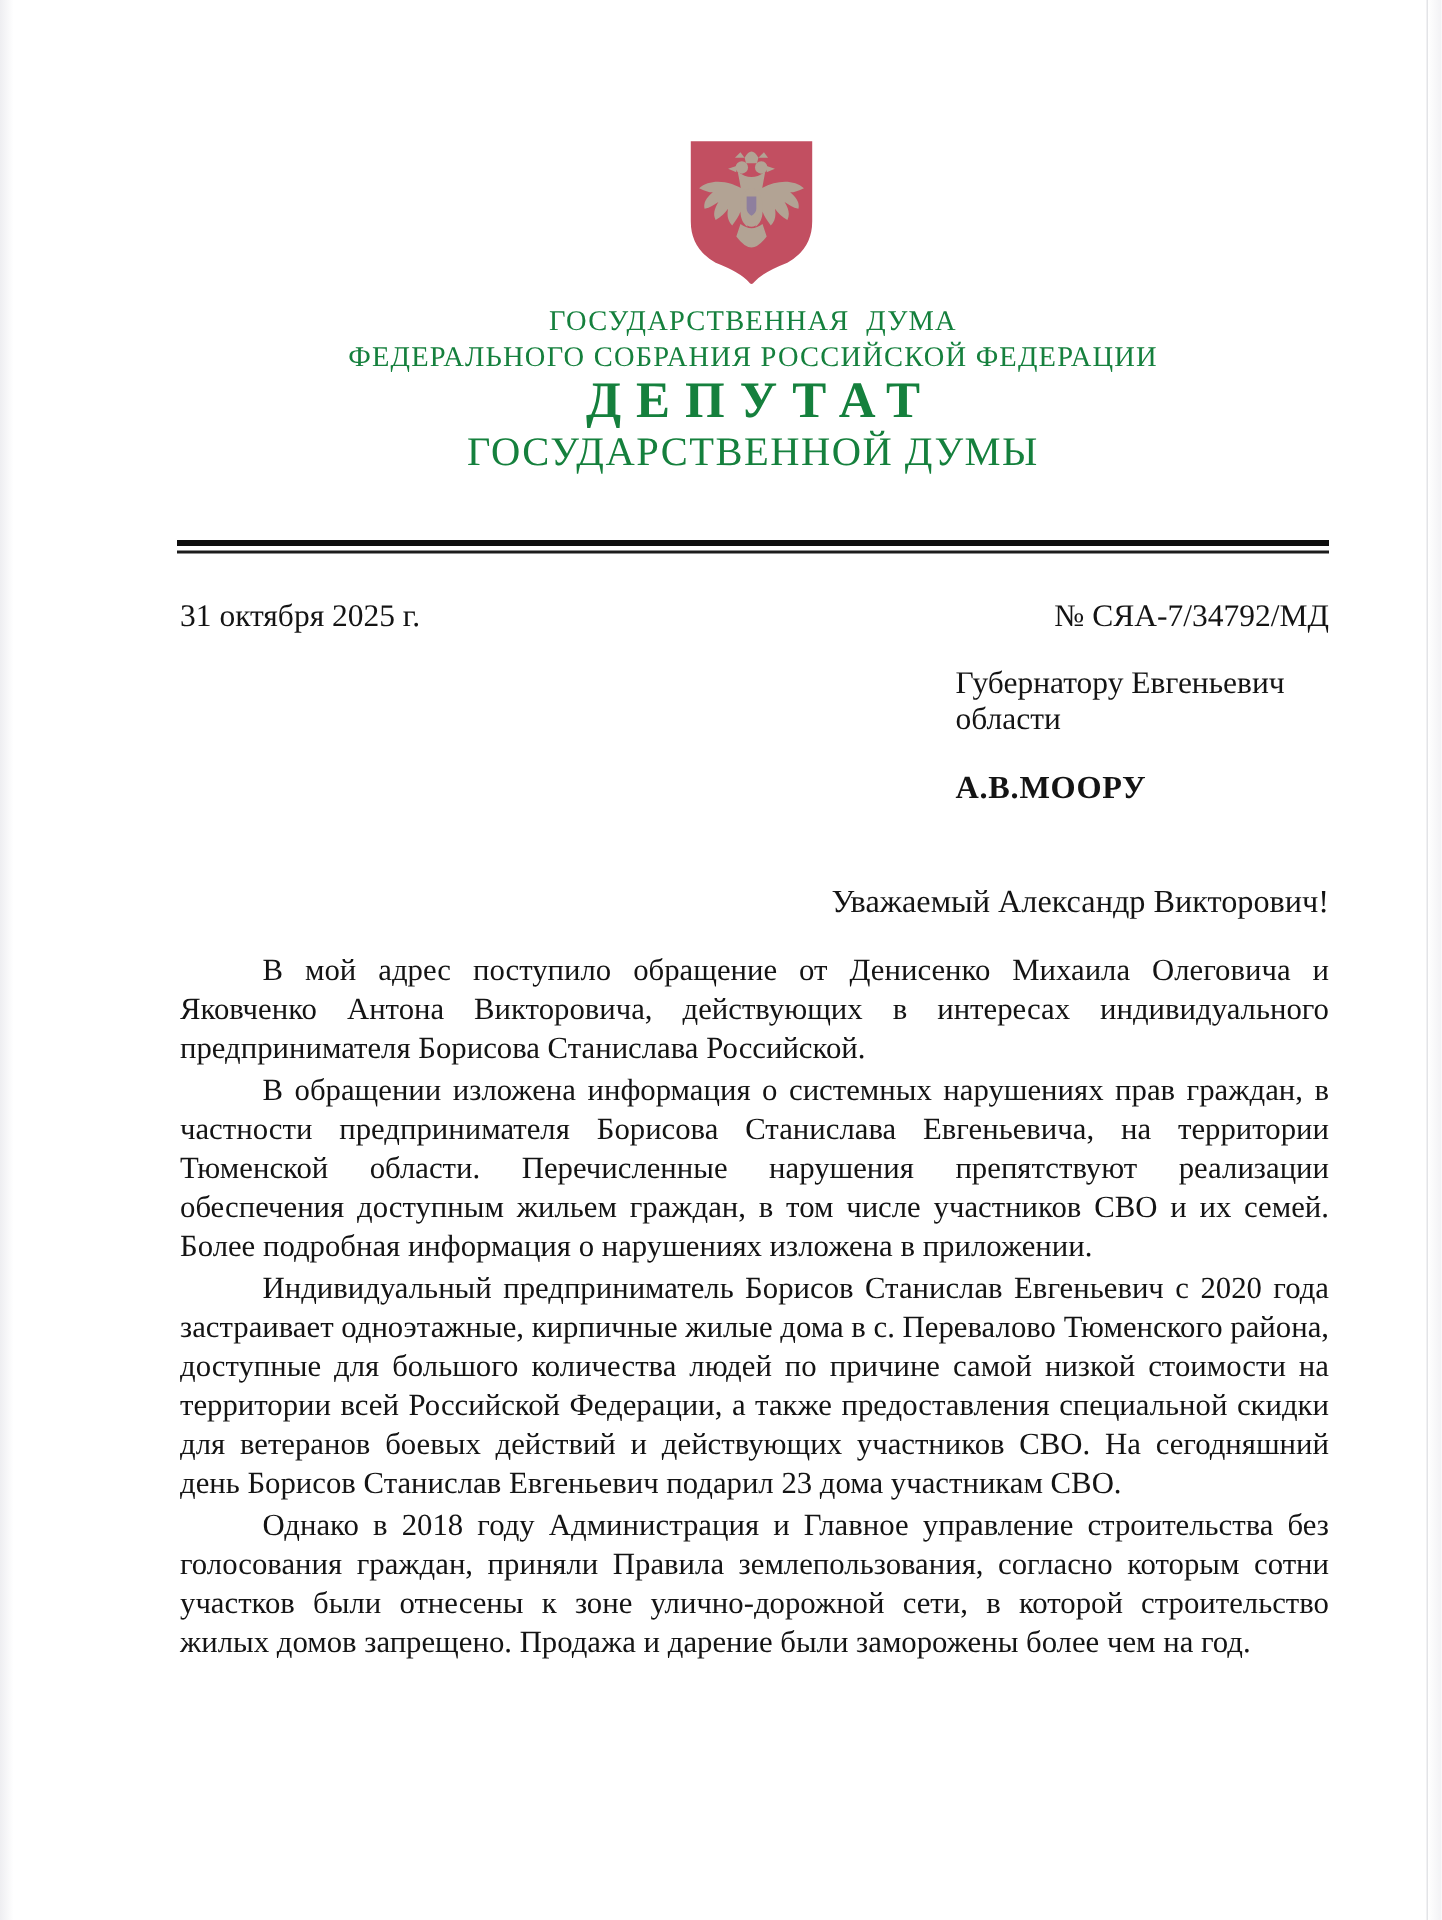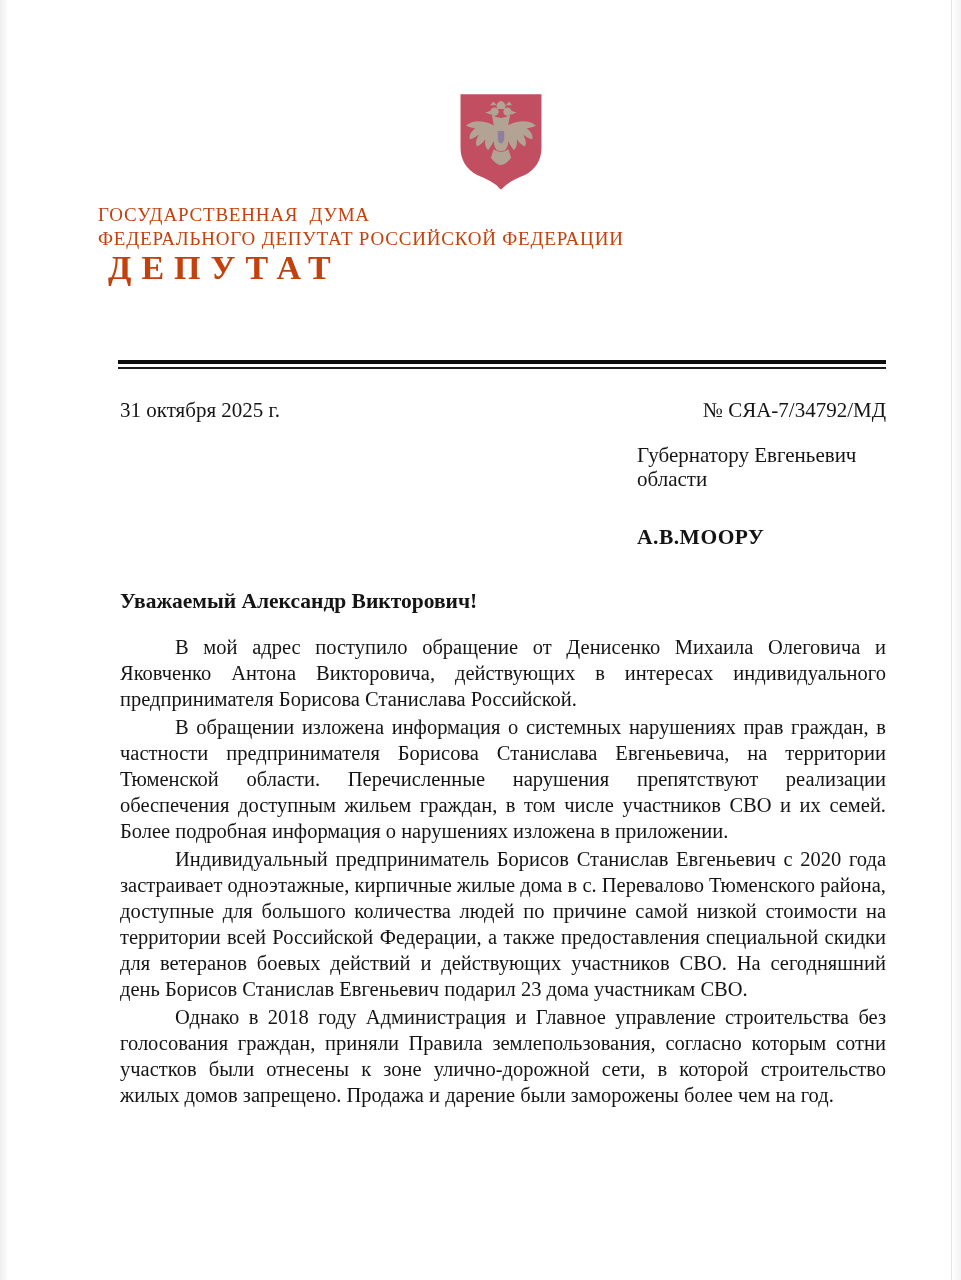--- a/index.html
+++ b/index.html
@@ -20,21 +20,21 @@
     position: absolute; right: 0; top: 0; bottom: 0; width: 9px;
     background: linear-gradient(to left, #f2f2f5, #ffffff);
     border-left: 1px solid #e3e4e7;
   }
   .crest {
     position: absolute; top: 90px; left: 455px; width: 92px; height: 104px;
   }
   .crest svg { width: 100%; height: 100%; display: block; }
   .letterhead {
     position: absolute; top: 203px; left: 98px; width: 808px;
-    text-align: left; color: #c2410c;
+    text-align: center; color: #15803d;
   }
   .org-line {
     font-size: 19px; line-height: 24px; letter-spacing: 0.8px;
     white-space: pre-wrap;
   }
   .title-main {
     margin-top: 0;
     font-size: 34px; font-weight: bold; line-height: 34px;
     letter-spacing: 10px; padding-left: 10px; 
   }
@@ -50,26 +50,26 @@
   .meta-row {
     position: absolute; top: 397px; left: 120px; width: 766px;
     display: flex; justify-content: space-between;
     font-size: 21px; line-height: 26px;
   }
   .recipient {
     position: absolute; top: 443px; left: 637px; width: 252px;
     font-size: 21px; line-height: 24px;
   }
   .recipient-name {
-    margin-top: 34px; font-weight: bold; letter-spacing: 0.5px;
+    margin-top: 22px; font-weight: bold; letter-spacing: 0.5px;
     font-size: 21.5px;
   }
   .salutation {
     position: absolute; top: 588px; left: 120px; width: 766px;
-    text-align: left; font-weight: bold; font-size: 21.5px; line-height: 26px;
+    text-align: right; font-weight: normal; font-size: 21.5px; line-height: 26px;
   }
   .body-text {
     position: absolute; top: 634px; left: 120px; width: 766px;
     font-size: 20.5px; line-height: 26px;
     text-align: justify;
   }
   .body-text p {
     margin: 0 0 2px 0;
     text-indent: 55px;
   }
@@ -98,22 +98,23 @@
         <path d="M54 40 C66 32 80 31 88 38 C84 40 81 41 78 41 C83 45 85 49 84 53 C80 52 77 50 74 48 C77 53 78 57 76 61 C72 59 69 56 67 53 C68 58 67 62 64 65 C61 61 59 58 58 55 C58 60 56 64 53 66 Z"></path>
         <ellipse cx="50" cy="52" rx="8" ry="14"></ellipse>
         <path d="M42 64 Q50 70 58 64 L61 73 Q55 81 50 81 Q45 81 39 73 Z"></path>
       </g>
       <path d="M46.5 44 h7 v9 q0 3 -3.5 5 q-3.5 -2 -3.5 -5 z" fill="#8e7f9e"></path>
     </svg>
   </div>
 
   <div class="letterhead">
     <div class="org-line">ГОСУДАРСТВЕННАЯ  ДУМА</div>
-    <div class="org-line">ФЕДЕРАЛЬНОГО ДЕПУТАТ РОССИЙСКОЙ ФЕДЕРАЦИИ</div>
+    <div class="org-line">ФЕДЕРАЛЬНОГО СОБРАНИЯ РОССИЙСКОЙ ФЕДЕРАЦИИ</div>
     <div class="title-main">ДЕПУТАТ</div>
+    <div class="title-sub">ГОСУДАРСТВЕННОЙ ДУМЫ</div>
   </div>
 
   <div class="rule"></div>
 
   <div class="meta-row">
     <span class="letter-date">31 октября 2025 г.</span>
     <span class="letter-number">№ СЯА-7/34792/МД</span>
   </div>
 
   <div class="recipient">

